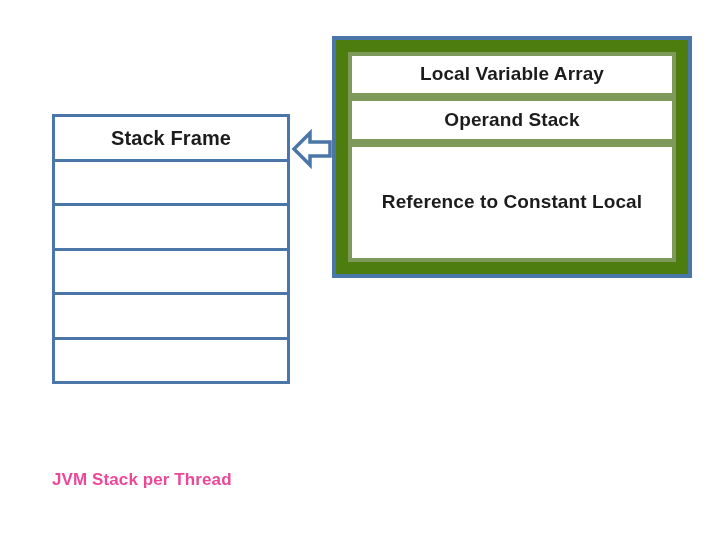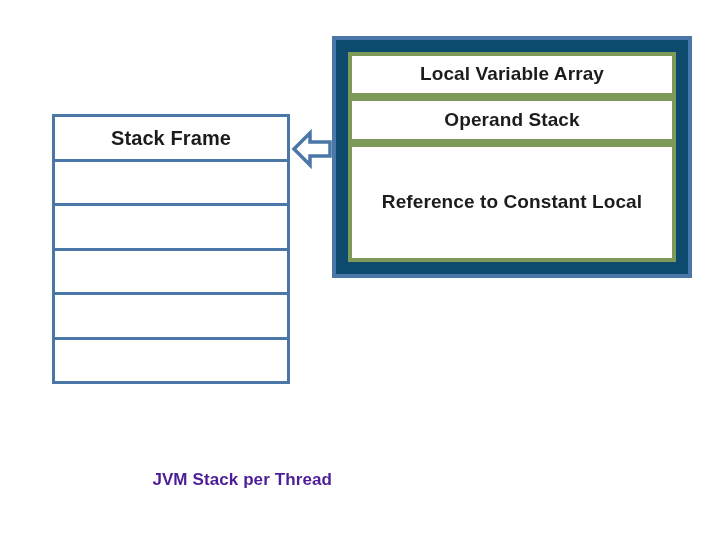--- a/index.html
+++ b/index.html
@@ -60,45 +60,44 @@
     line-height: 1.1;
   }
 
   #jvm-stack-caption {
     position: absolute;
     left: 52px;
     top: 470px;
     width: 280px;
     font-size: 17px;
     font-weight: bold;
-    color: #4c1d95;
+    color: #ec4899;
     letter-spacing: 0.1px;
     white-space: nowrap;
-    text-align: right;
   }
 
   
   #frame-arrow {
     position: absolute;
     left: 291px;
     top: 125px;
     width: 42px;
     height: 48px;
   }
 
   
   #frame-panel {
     position: absolute;
     left: 332px;
     top: 36px;
     width: 360px;
     height: 242px;
     box-sizing: border-box;
     border: 4px solid #4b77a8;
-    background: #0c4a6e;
+    background: #4d7c0f;
     padding: 12px;
   }
   #frame-parts {
     box-sizing: border-box;
     width: 100%;
     height: 100%;
     display: flex;
     flex-direction: column;
   }
   .frame-part {

